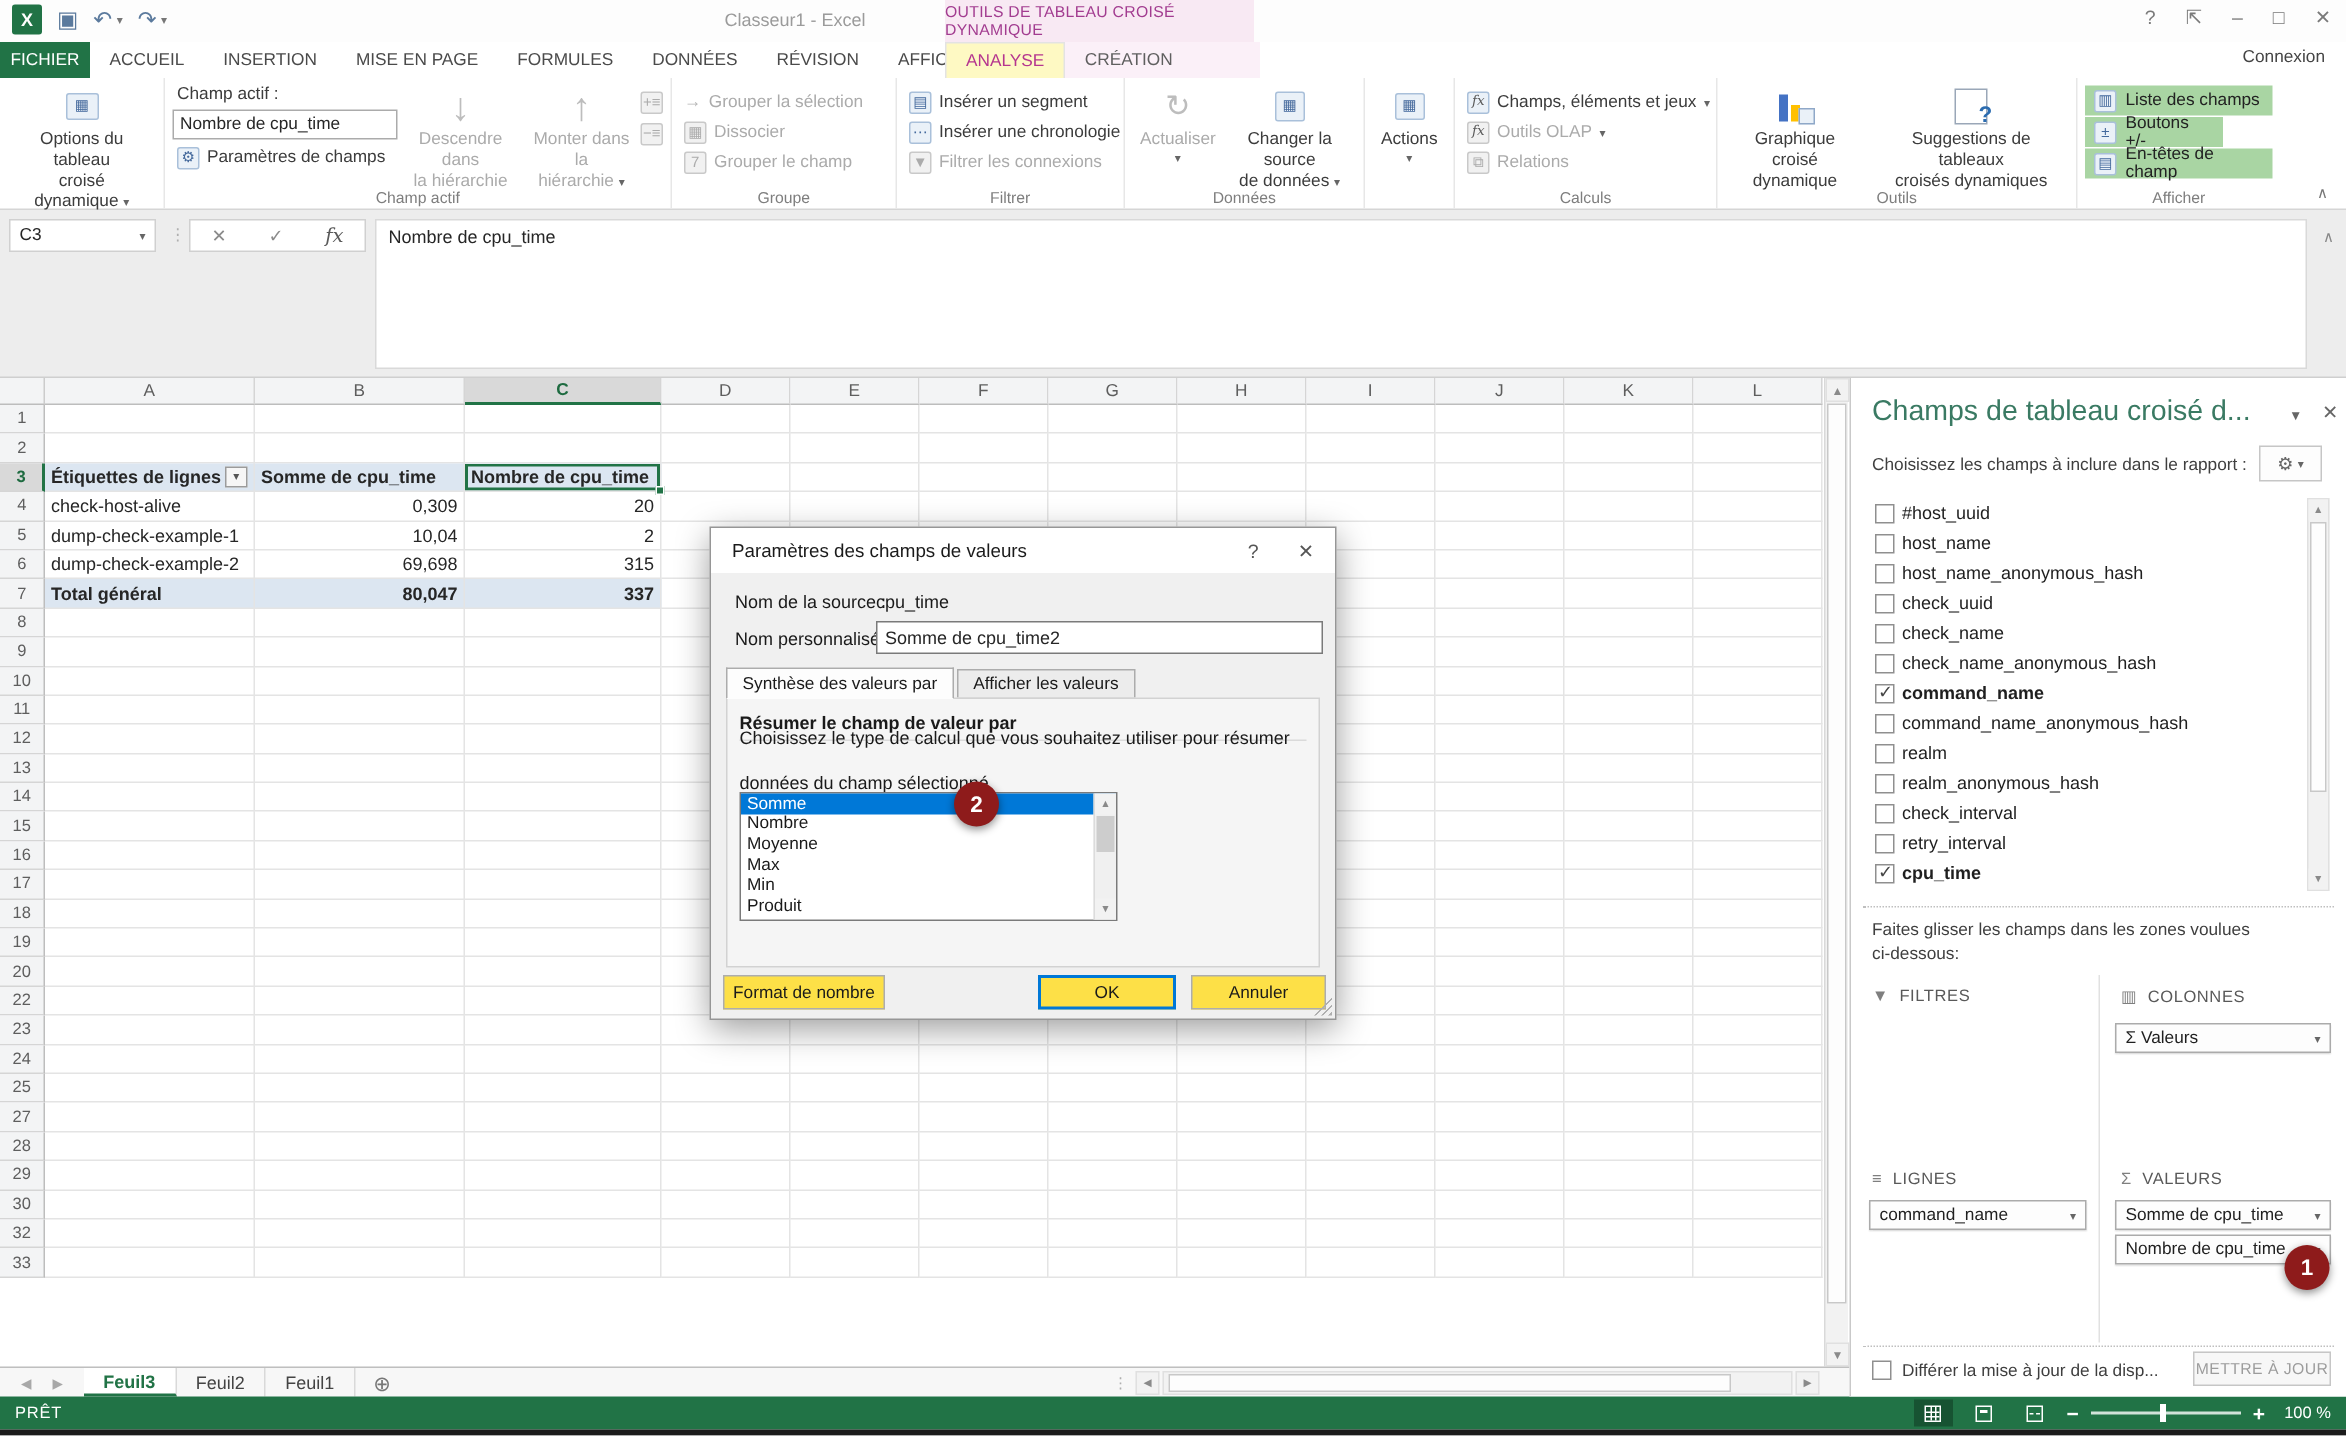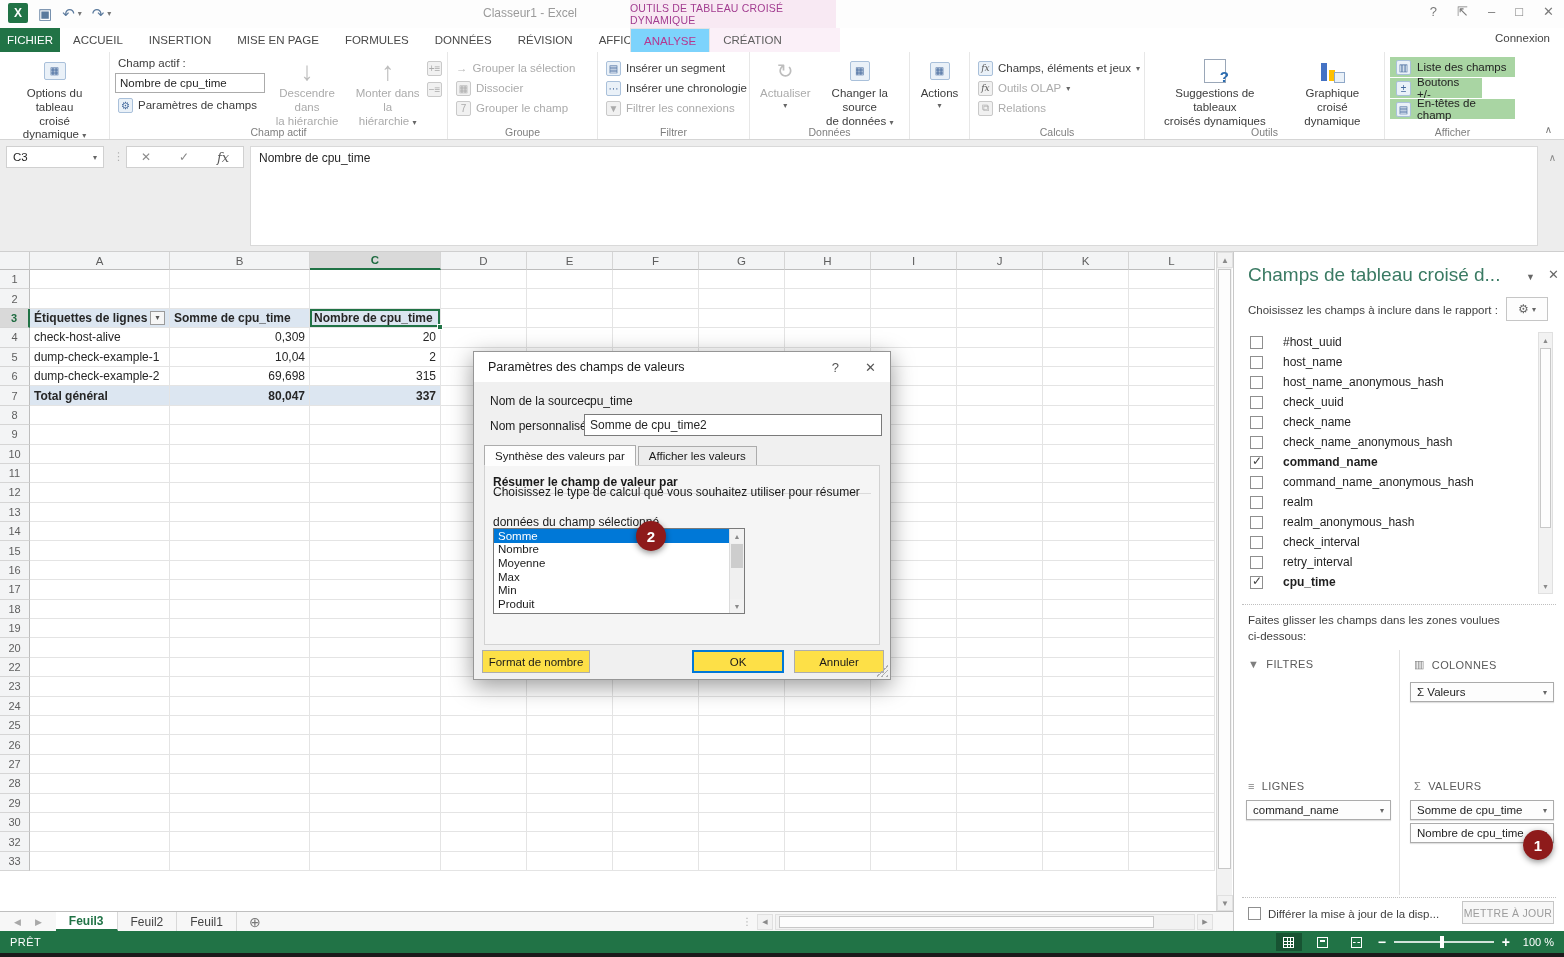--- a/index.html
+++ b/index.html
@@ -15,21 +15,21 @@
   .qcaret{font-size:8px;color:#777;margin-left:-7px;}
   .win-title{position:absolute;left:430px;top:6px;width:200px;text-align:center;color:#9B9B9B;font-size:12px;}
   .ctxhdr{position:absolute;left:630px;top:0;width:206px;height:28px;background:#F8E9F3;color:#A23C90;font-size:10.5px;display:flex;align-items:center;justify-content:center;letter-spacing:.2px;}
   .winctl{position:absolute;right:10px;top:4px;display:flex;gap:20px;color:#7A7A7A;font-size:13px;}
 
   
   .tabrow{position:absolute;top:28px;left:0;right:0;height:24px;background:#FFFFFF;display:flex;align-items:stretch;font-size:11.5px;}
   .tab-fichier{background:#217346;color:#fff;width:60px;display:flex;align-items:center;justify-content:center;}
   .rtab{display:flex;align-items:center;padding:0 13px;color:#4A4A4A;}
   .ctx-tabzone{position:absolute;left:630px;top:0;height:24px;width:210px;background:#FBF0F8;display:flex;}
-  .rtab.active{background:#7dd3fc;color:#B5368F;border:1px solid #E3E3E3;border-bottom:none;}
+  .rtab.active{background:#fef9c3;color:#B5368F;border:1px solid #E3E3E3;border-bottom:none;}
   .rtab.ctx{color:#5F5F5F;}
   .connexion{position:absolute;right:14px;top:32px;font-size:11.5px;color:#444;}
 
   
   .ribbon{position:absolute;top:52px;left:0;right:0;height:88px;background:#fff;border-bottom:1px solid #D5D5D5;display:flex;}
   .rgroup{position:relative;border-right:1px solid #E7E7E7;padding:3px 5px 15px 5px;flex:none;}
   .gcap{position:absolute;bottom:1px;left:0;right:0;text-align:center;font-size:10.5px;color:#7E7E7E;}
   .bigbtn{display:flex;flex-direction:column;align-items:center;justify-content:flex-start;font-size:11.5px;line-height:1.2;color:#3C3C3C;text-align:center;padding:2px 5px;}
   .bicon{height:28px;display:flex;align-items:center;justify-content:center;margin-bottom:2px;}
   .srow{display:flex;align-items:center;gap:5px;height:20px;font-size:11.5px;color:#3C3C3C;padding:0 3px;white-space:nowrap;}
@@ -137,21 +137,21 @@
     linear-gradient(135deg,transparent 50%,#AFAFAF 50%,#AFAFAF 55%,transparent 55%,transparent 70%,#AFAFAF 70%,#AFAFAF 75%,transparent 75%,transparent 90%,#AFAFAF 90%);}
 
   
   .pane{position:absolute;left:1233px;top:252px;width:331px;height:679px;background:#FFFFFF;border-left:1px solid #C9C9C9;font-size:12px;}
   .ptitle{position:absolute;left:14px;top:12px;width:268px;font-size:19px;color:#3A7A63;white-space:nowrap;overflow:hidden;}
   .pcaret{position:absolute;left:292px;top:20px;font-size:9px;color:#666;}
   .pclose{position:absolute;left:314px;top:15px;font-size:13px;color:#666;}
   .psub{position:absolute;left:14px;top:52px;width:250px;color:#3F3F3F;font-size:11.5px;}
   .gearbox{position:absolute;left:272px;top:45px;width:42px;height:24px;border:1px solid #C6C6C6;background:#FDFDFD;display:flex;align-items:center;justify-content:center;gap:3px;color:#666;}
   .flist{position:absolute;left:6px;top:80px;width:296px;height:262px;overflow:hidden;}
-  .frow{display:flex;align-items:center;height:20px;padding-left:10px;gap:20px;}
+  .frow{display:flex;align-items:center;height:20px;padding-left:10px;gap:5px;}
   .frow.bold .flab{font-weight:bold;}
   .flab{color:#1F1F1F;font-size:12px;white-space:nowrap;}
   .cb{width:13px;height:13px;border:1px solid #8F8F8F;background:#fff;flex:none;position:relative;}
   .cb.on:after{content:"✓";position:absolute;left:1px;top:-3px;font-size:12px;color:#444;}
   .psb{position:absolute;left:304px;top:80px;width:15px;height:262px;background:#F2F2F2;border:1px solid #E0E0E0;}
   .psb .th{position:absolute;left:1px;top:15px;width:11px;height:180px;background:#FDFDFD;border:1px solid #C8C8C8;}
   .psb .dn{position:absolute;bottom:0;}
   .pdots{position:absolute;left:8px;right:8px;border-top:1px dotted #BFBFBF;}
   .phint{position:absolute;left:14px;color:#3F3F3F;font-size:11.5px;}
   .zone-lbl{position:absolute;display:flex;align-items:center;gap:7px;color:#595959;font-size:11px;letter-spacing:.4px;}
@@ -325,35 +325,35 @@
         <span class="i14 g">⧉</span>
         <span>Relations</span>
       </div>
       <div class="gcap">Calculs</div>
     </div>
 
     <div class="rgroup" style="width:240px">
       <div style="display:flex;justify-content:center;gap:6px">
         <div class="bigbtn">
           <span class="bicon">
-              <span class="docq"></span>
-            </span>
-          <span>Suggestions de tableaux</span>
-          <span>croisés dynamiques</span>
-        </div>
-        <div class="bigbtn">
-          <span class="bicon">
               <span class="chartic">
                 <span class="b1"></span>
                 <span class="b2"></span>
                 <span class="grid"></span>
               </span>
             </span>
           <span>Graphique croisé</span>
           <span>dynamique</span>
+        </div>
+        <div class="bigbtn">
+          <span class="bicon">
+              <span class="docq"></span>
+            </span>
+          <span>Suggestions de tableaux</span>
+          <span>croisés dynamiques</span>
         </div>
       </div>
       <div class="gcap">Outils</div>
     </div>
 
     <div class="rgroup" style="width:135px;padding-top:5px;border-right:none">
       <div class="arow hl-green">
         <span class="i14">▥</span>
         <span>Liste des champs</span>
       </div>
@@ -746,35 +746,20 @@
           <div class="cell" style="width: 86px;"></div>
           <div class="cell" style="width: 86px;"></div>
           <div class="cell" style="width: 86px;"></div>
           <div class="cell" style="width: 86px;"></div>
           <div class="cell" style="width: 86px;"></div>
           <div class="cell" style="width: 86px;"></div>
           <div class="cell" style="width: 86px;"></div>
         </div>
         <div class="grow">
           <div class="rowhdr">25</div>
-          <div class="cell" style="width: 140px;"></div>
-          <div class="cell" style="width: 140px;"></div>
-          <div class="cell" style="width: 131px;"></div>
-          <div class="cell" style="width: 86px;"></div>
-          <div class="cell" style="width: 86px;"></div>
-          <div class="cell" style="width: 86px;"></div>
-          <div class="cell" style="width: 86px;"></div>
-          <div class="cell" style="width: 86px;"></div>
-          <div class="cell" style="width: 86px;"></div>
-          <div class="cell" style="width: 86px;"></div>
-          <div class="cell" style="width: 86px;"></div>
-          <div class="cell" style="width: 86px;"></div>
-        </div>
-        <div class="grow">
-          <div class="rowhdr">26</div>
           <div class="cell" style="width: 140px;"></div>
           <div class="cell" style="width: 140px;"></div>
           <div class="cell" style="width: 131px;"></div>
           <div class="cell" style="width: 86px;"></div>
           <div class="cell" style="width: 86px;"></div>
           <div class="cell" style="width: 86px;"></div>
           <div class="cell" style="width: 86px;"></div>
           <div class="cell" style="width: 86px;"></div>
           <div class="cell" style="width: 86px;"></div>
           <div class="cell" style="width: 86px;"></div>

